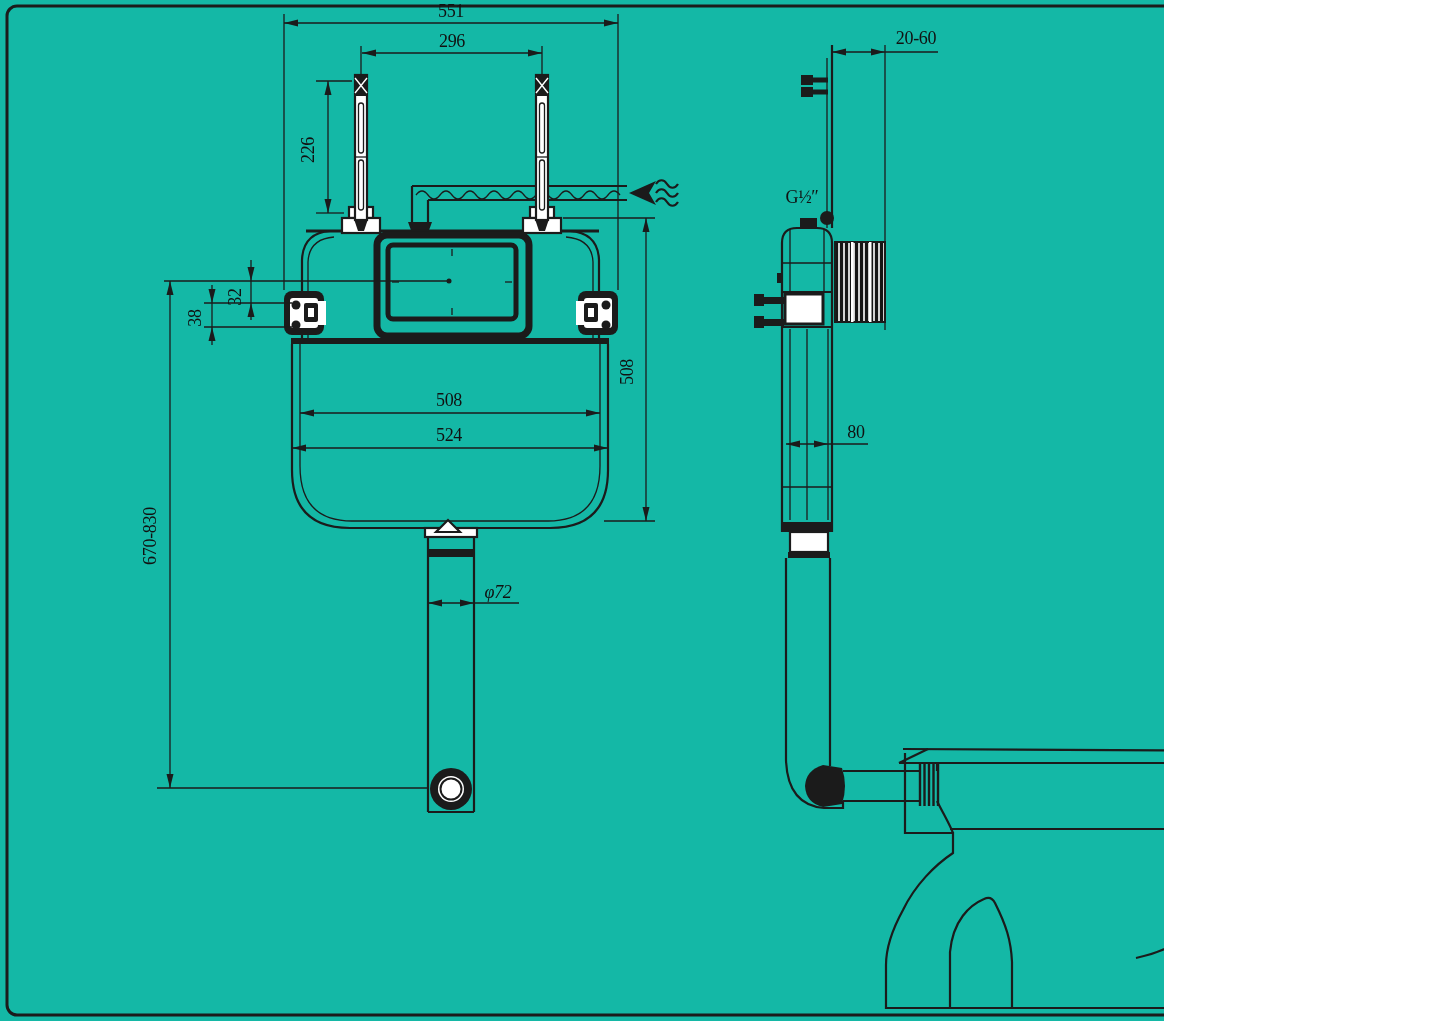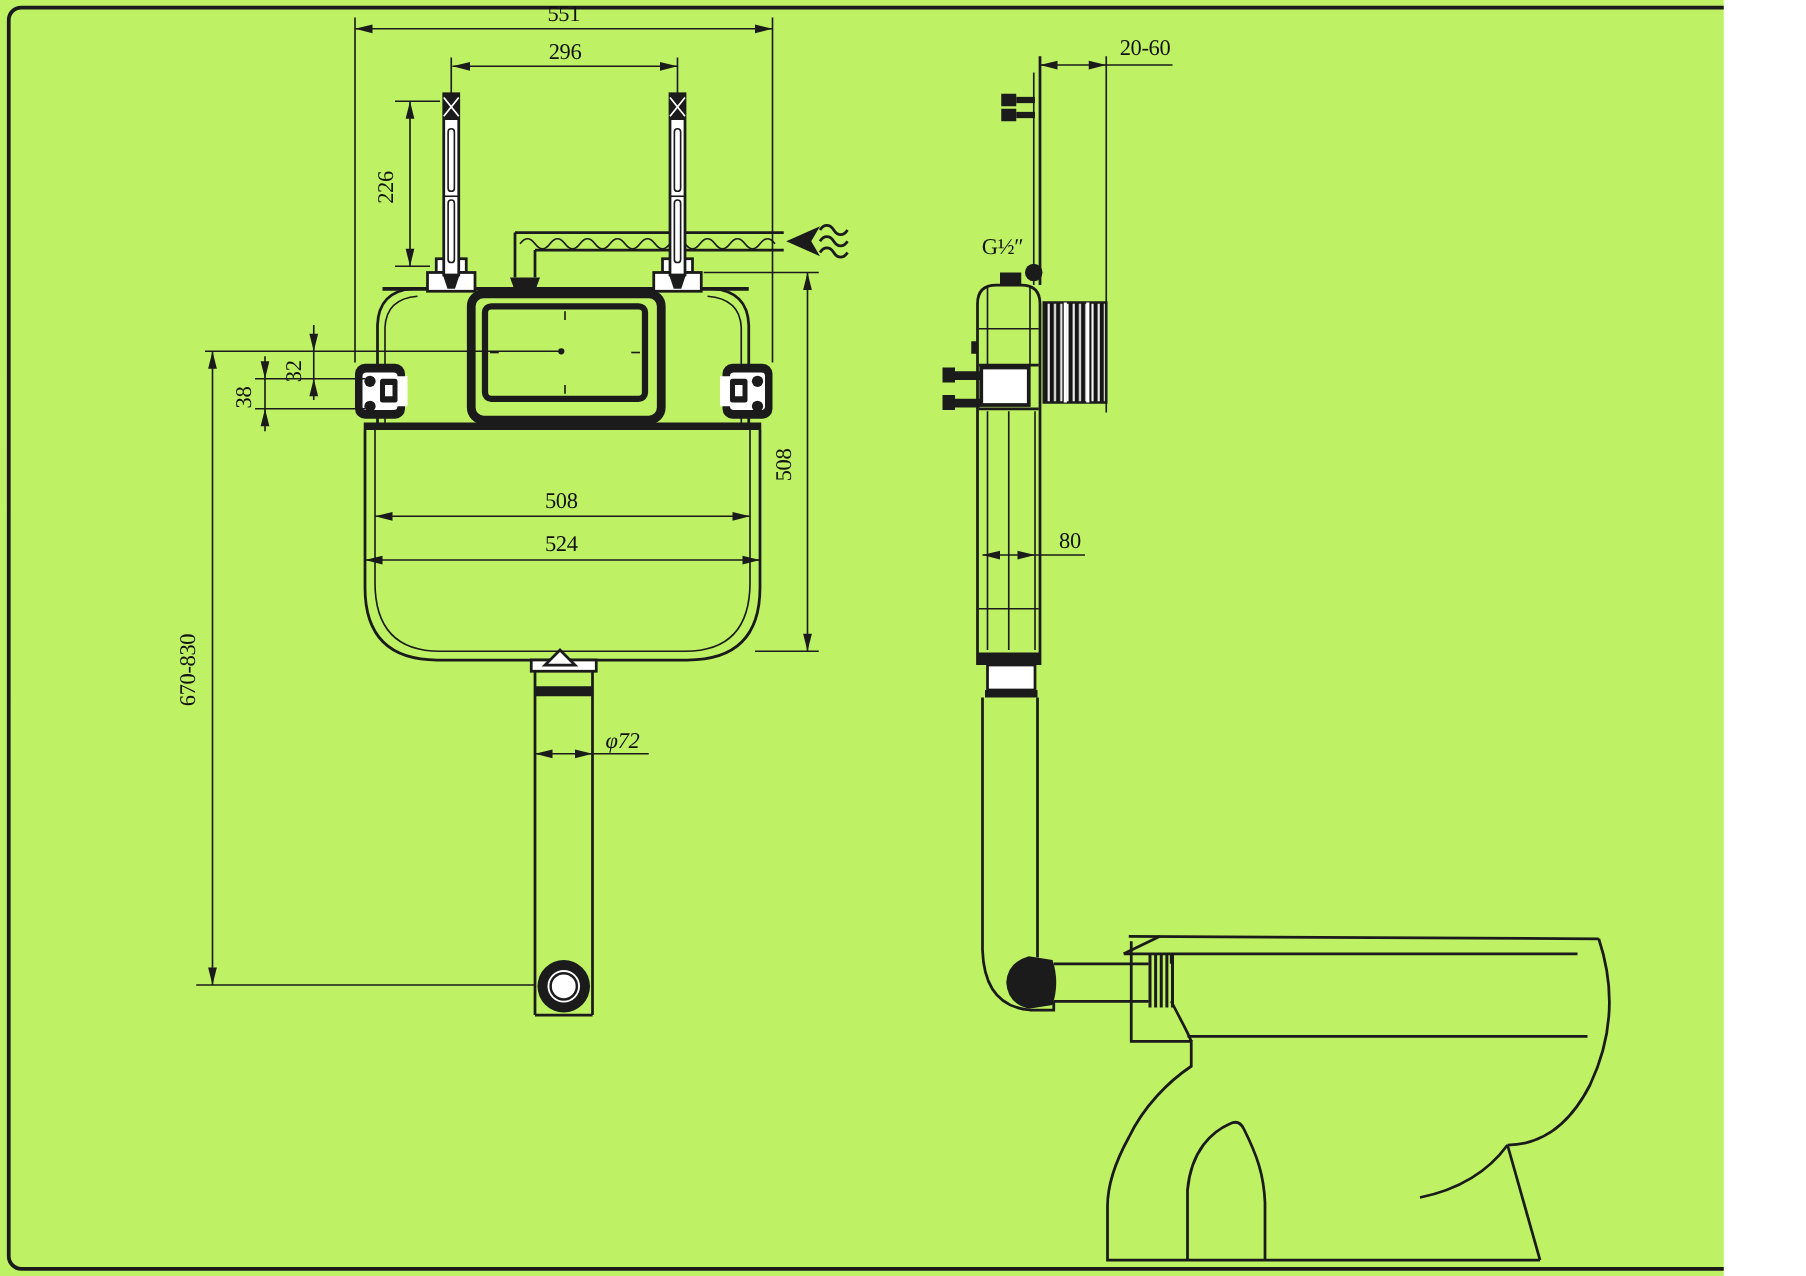--- a/index.html
+++ b/index.html
@@ -1,16 +1,16 @@
 <!DOCTYPE html>
 <html><head>
 <meta charset="utf-8">
 <style>
   html,body{margin:0;padding:0;background:#ffffff;}
-  .page{position:relative;width:1379px;height:1021px;background:#bef264;overflow:hidden;
+  .page{position:relative;width:1164px;height:1021px;background:#14b8a6;overflow:hidden;
         font-family:"Liberation Serif","DejaVu Serif",serif;}
   svg{display:block}
   .ln{stroke:#1b1b1b;fill:none}
   .thin{stroke-width:1.3}
   .med{stroke-width:2.2}
   .thick{stroke-width:3}
   .blk{fill:#1b1b1b;stroke:none}
   .wht{fill:#ffffff}
   text.dim{font-family:"Liberation Serif","DejaVu Serif",serif;font-size:18px;fill:#111;
            letter-spacing:-0.3px}

